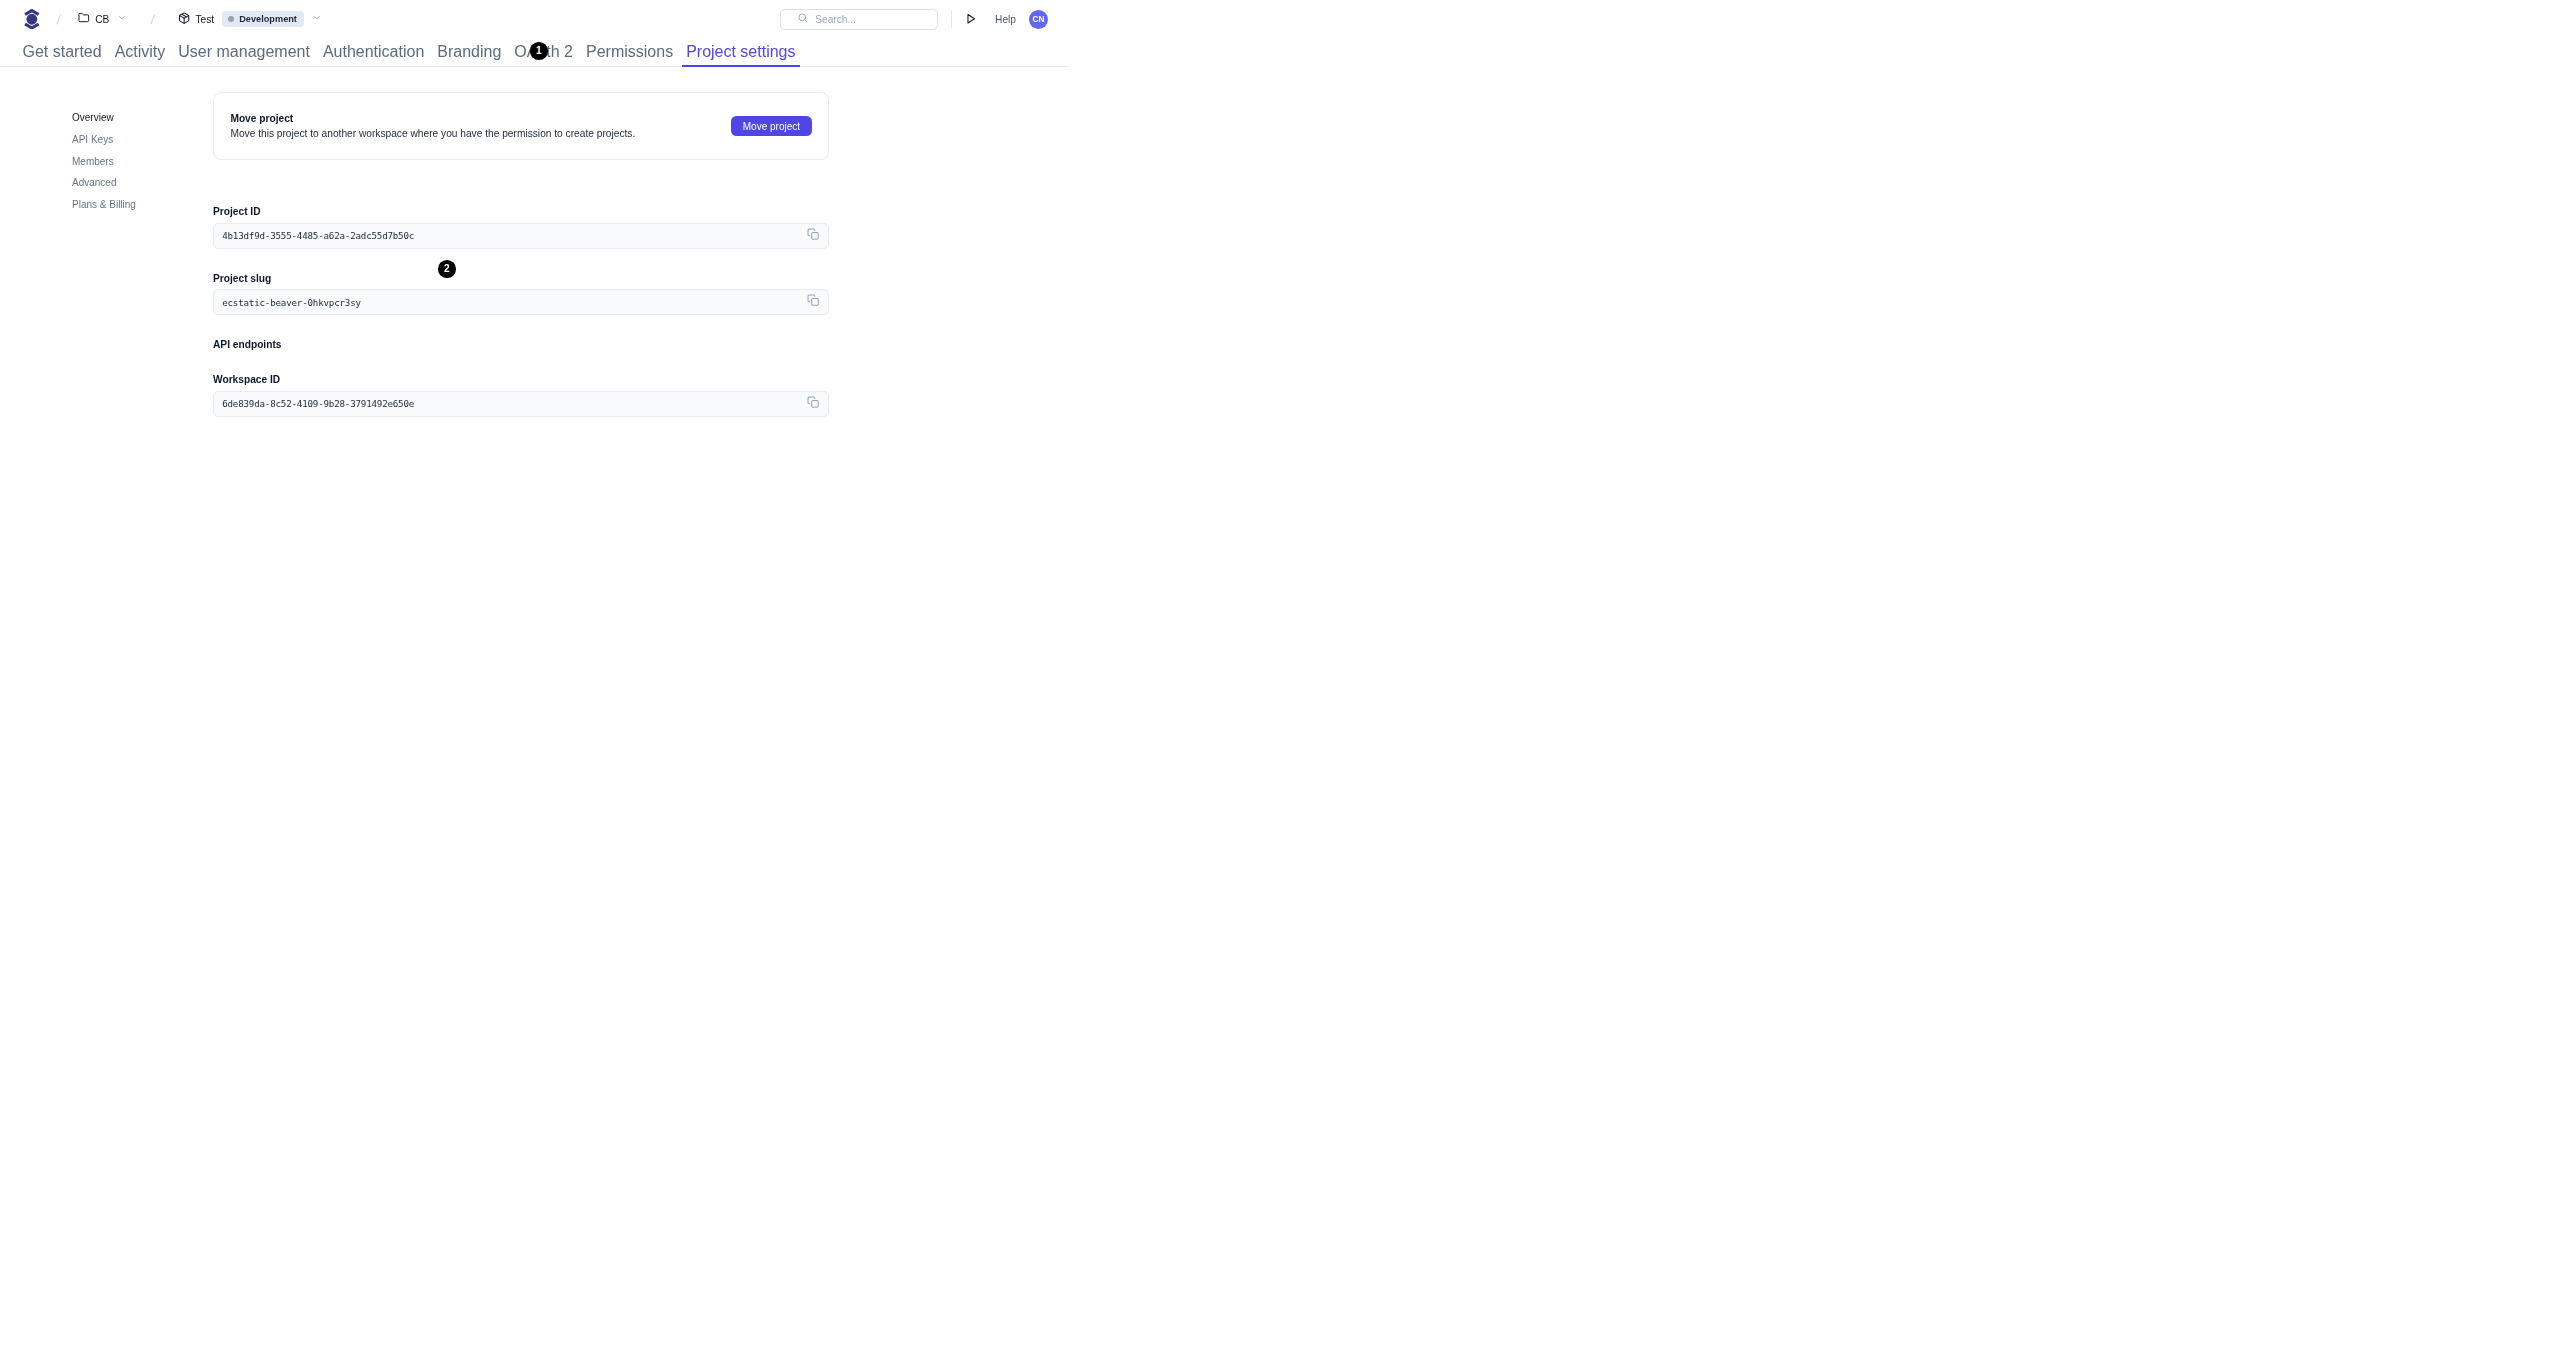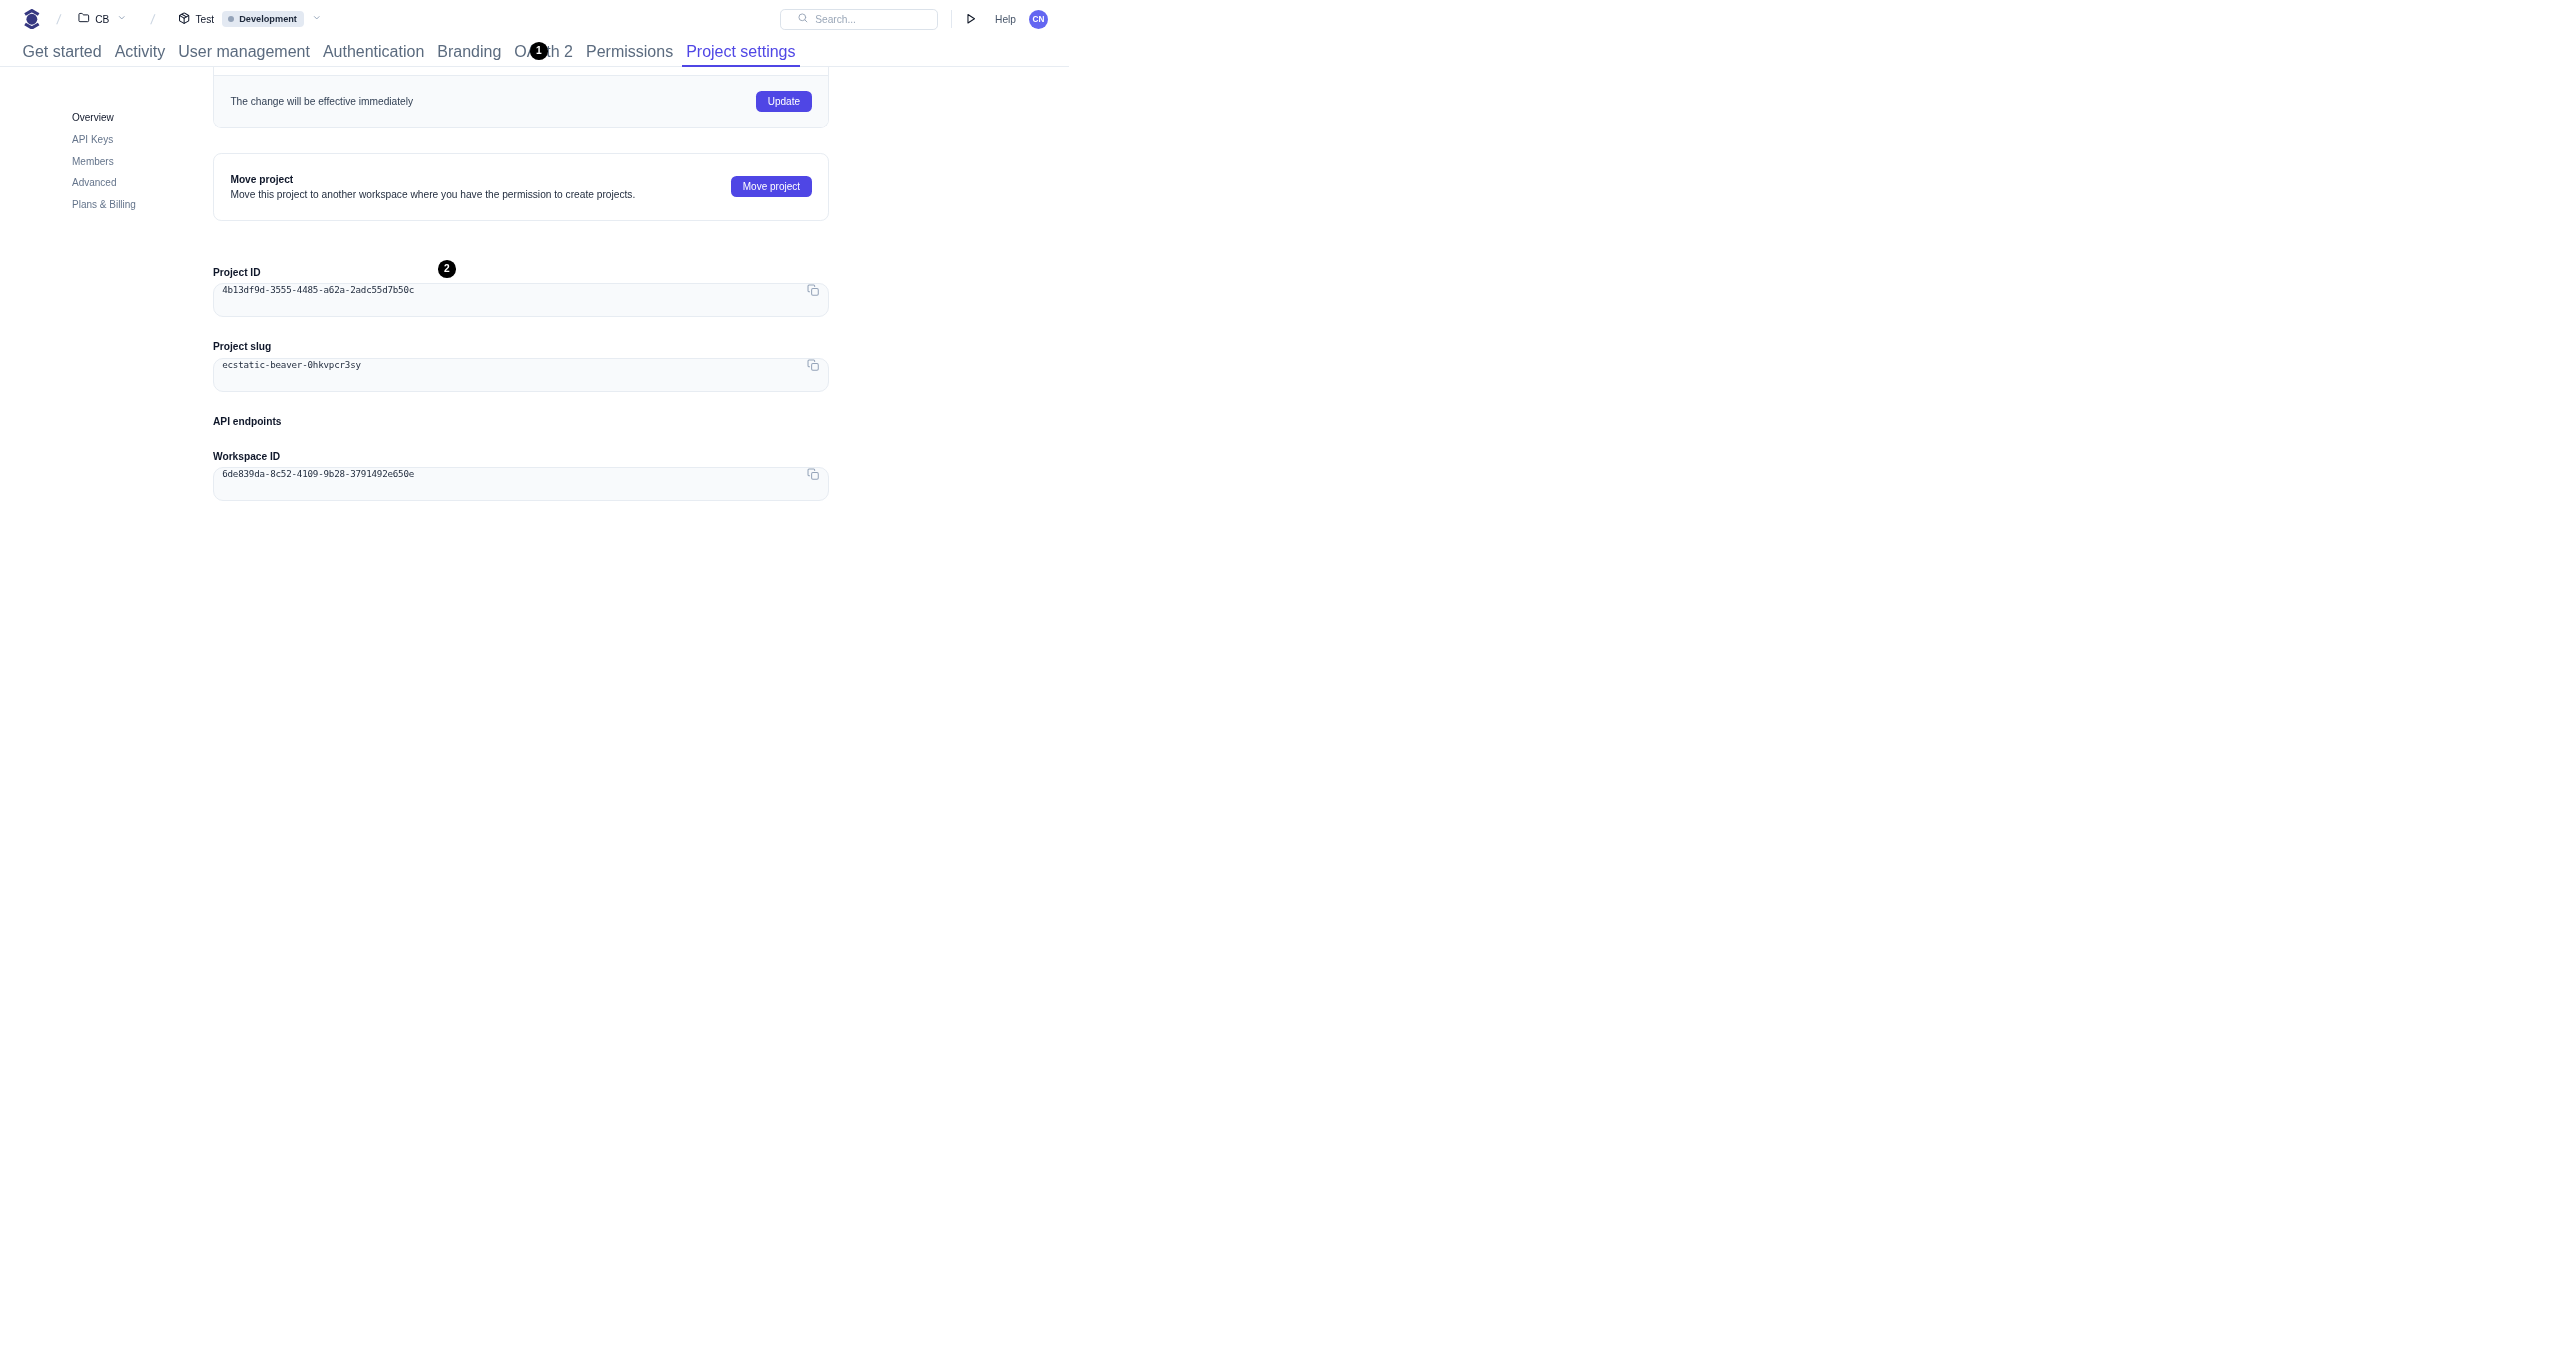--- a/index.html
+++ b/index.html
@@ -64,22 +64,22 @@
 
   .card { border:0.7px solid var(--border); border-radius:8.2px; background:#fff;
           display:flex; align-items:center; justify-content:space-between; padding:20px 16.4px; margin-top:25px; }
   .card-title { font-size:10.2px; font-weight:700; color:#0f172a; margin-bottom:4.1px; }
   .card-desc { font-size:10.2px; color:#1e293b; }
 
   
   .fields { margin-top:46px; }
   .field-group + .field-group { margin-top:24px; }
   .field-label { font-size:10.2px; font-weight:700; color:#0f172a; margin-bottom:5.5px; }
-  .field-box { height:34px; background:var(--subtle); border:0.7px solid var(--border); border-radius:10px;
-               display:flex; align-items:flex-start; justify-content:space-between; padding:0 8.9px 0 8.2px; }
+  .field-box { height:26px; background:var(--subtle); border:0.7px solid var(--border); border-radius:5px;
+               display:flex; align-items:center; justify-content:space-between; padding:0 8.9px 0 8.2px; }
   .field-value { font-family:"DejaVu Sans Mono", monospace; font-size:9.2px; color:#1e293b; letter-spacing:-0.2px; }
   .copy-btn { background:none; border:none; cursor:pointer; display:flex; padding:0; }
 
   
   .anno { position:absolute; width:17.7px; height:17.7px; background:#000; border-radius:50%;
           color:#fff; font-size:10.2px; font-weight:700; display:flex; align-items:center; justify-content:center; z-index:20; }
   #anno-1 { left:530px; top:42px; }
   #anno-2 { left:438px; top:260px; }
 </style>
 </head>
@@ -197,27 +197,20 @@
       <button class="side-item">
       <span>Advanced</span>
     </button>
       <button class="side-item">
       <span>Plans &amp; Billing</span>
     </button>
     </aside>
 
   <main class="main">
 
-    <section class="card-cut">
-      <div class="card-body-sliver"></div>
-      <div class="card-footer">
-        <span class="card-footer-text">The change will be effective immediately</span>
-        <button class="btn-primary">Update</button>
-      </div>
-    </section>
 
     <section class="card">
       <div>
         <div class="card-title">Move project</div>
         <div class="card-desc">Move this project to another workspace where you have the permission to create projects.</div>
       </div>
       <button class="btn-primary">Move project</button>
     </section>
 
     <section class="fields" id="fields">

